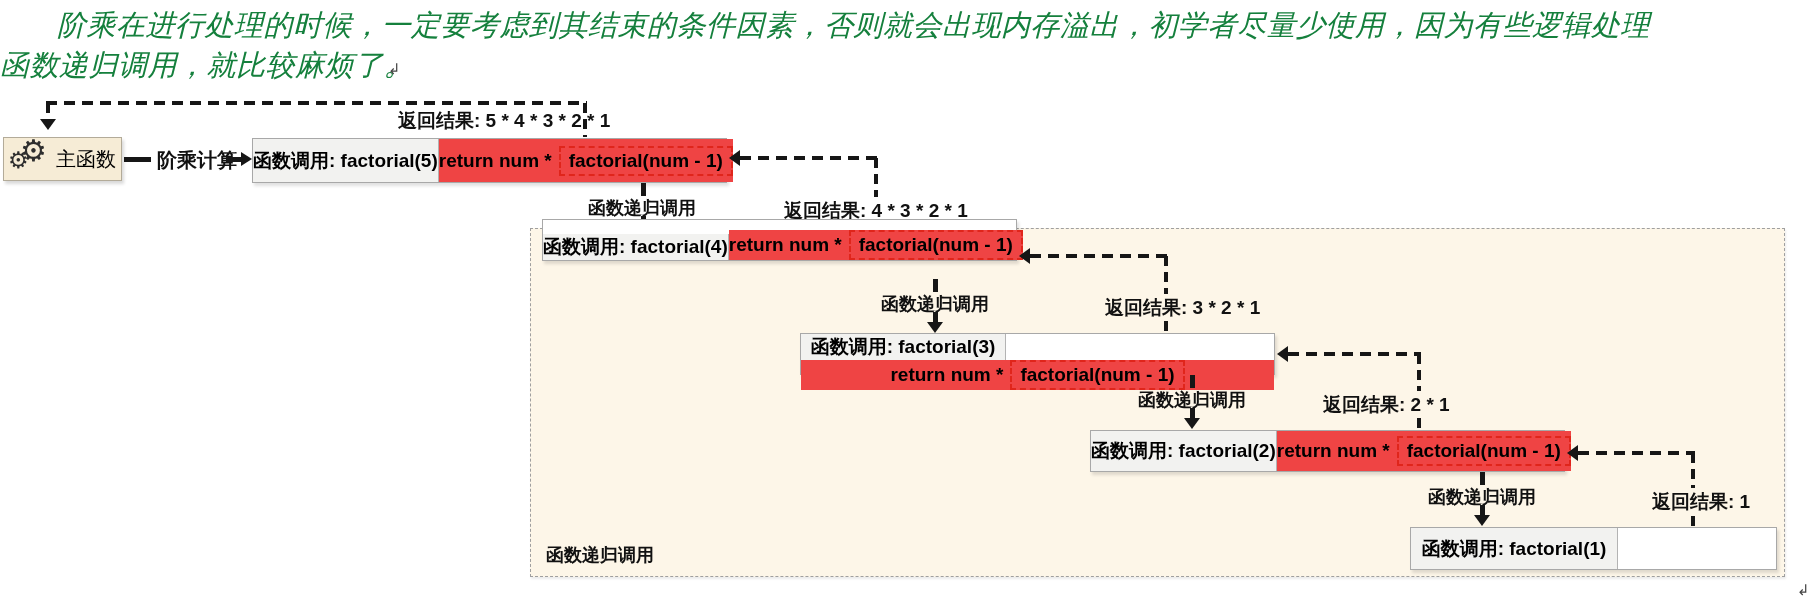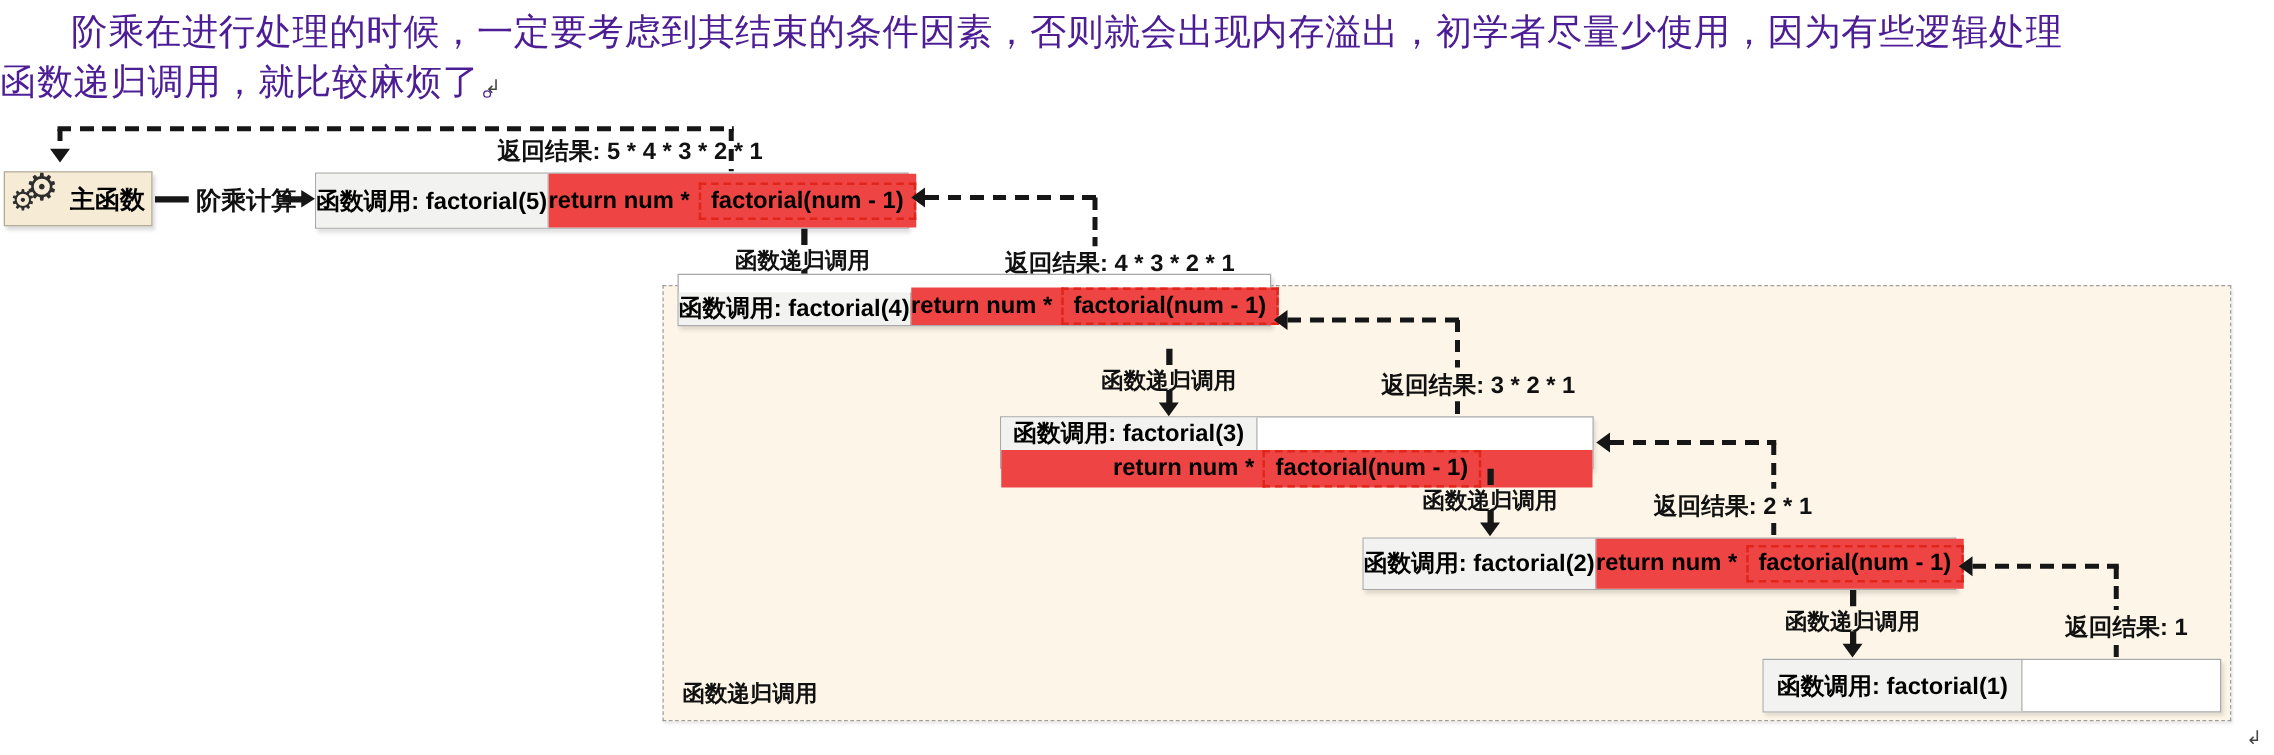--- a/index.html
+++ b/index.html
@@ -1,30 +1,30 @@
 <!DOCTYPE html>
 <html><head>
 <meta charset="utf-8">
 <style>
   * { margin:0; padding:0; box-sizing:border-box; }
   html,body { background:#fff; }
   .canvas {
     position:relative; width:1819px; height:604px; overflow:hidden;
     font-family:"Liberation Sans","DejaVu Sans",sans-serif; color:#000; background:#fff;
   }
-  .para-line { position:absolute; font-size:29px; font-weight:500; color:#4c1d95; white-space:nowrap; letter-spacing:0.5px; }
+  .para-line { position:absolute; font-size:29px; font-weight:500; color:#15803d; white-space:nowrap; letter-spacing:0.5px;font-style:italic; }
   .ret-mark { position:absolute; font-size:15px; color:#444; }
 
   
   .container-box { position:absolute; left:530px; top:228px; width:1255px; height:349px;
     background:#fdf6e8; border:1px dashed #9f9f9f; box-shadow:1px 2px 2px rgba(0,0,0,.08); }
   .main-box { position:absolute; left:3px; top:137px; width:119px; height:44px;
     background:#f6ecd6; border:1px solid #b3ab99; box-shadow:2px 3px 3px rgba(0,0,0,.15);
     display:flex; align-items:center; justify-content:flex-start; padding-left:6px; }
-  .main-box .txt { font-size:20px; font-weight:700; margin-left:4px; }
+  .main-box .txt { font-size:20px; font-weight:400; margin-left:4px; }
   .gears { position:relative; width:42px; height:40px; color:#2e2e2e; }
   .gears .g1 { position:absolute; left:10px; top:-6px; font-size:30px; }
   .gears .g2 { position:absolute; left:-2px; top:8px; font-size:23px; }
 
   .rowbox { position:absolute; display:flex; border:1.6px solid #a8a8a8; background:#fff;
     box-shadow:2px 3px 3px rgba(0,0,0,.12); }
   .cellA { background:#f2f2f0; border-right:1.4px solid #b3b3b3; display:flex; align-items:center;
     justify-content:center; font-weight:700; font-size:19px; white-space:nowrap; }
   .cellB { background:#ef4444; display:flex; align-items:center; justify-content:center; gap:7px;
     font-weight:700; font-size:19px; white-space:nowrap; flex:1; }
@@ -88,21 +88,21 @@
   </div>
 
   <div class="vsolid" style="left:641px; top:183px; height:13px;"></div>
   <div class="lbl" style="left:588px; top:196px; font-size:18px;">函数递归调用</div>
   <div class="vsolid" style="left:641px; top:216px; height:11px;"></div>
   <div class="ah-down" style="left:635px; top:226px;"></div>
 
   <div class="ah-left" style="left:729px; top:150px;"></div>
   <div class="hdash" style="left:740px; top:156px; width:138px;"></div>
   <div class="vdash" style="left:874px; top:158px; height:39px;"></div>
-  <div class="lbl" style="left:804px; top:198px;">返回结果: 4 * 3 * 2 * 1</div>
+  <div class="lbl" style="left:784px; top:198px;">返回结果: 4 * 3 * 2 * 1</div>
   <div class="vdash" style="left:874px; top:224px; height:12px;"></div>
 
   <div class="rowbox" style="left:542px; top:219px; width:475px; height:42px;align-items:flex-end;">
     <div class="cellA" style="width:205px;">函数调用: factorial(4)</div>
     <div class="cellB">
       <span>return num *</span>
       <span class="redbox">factorial(num - 1)</span>
     </div>
   </div>
 

